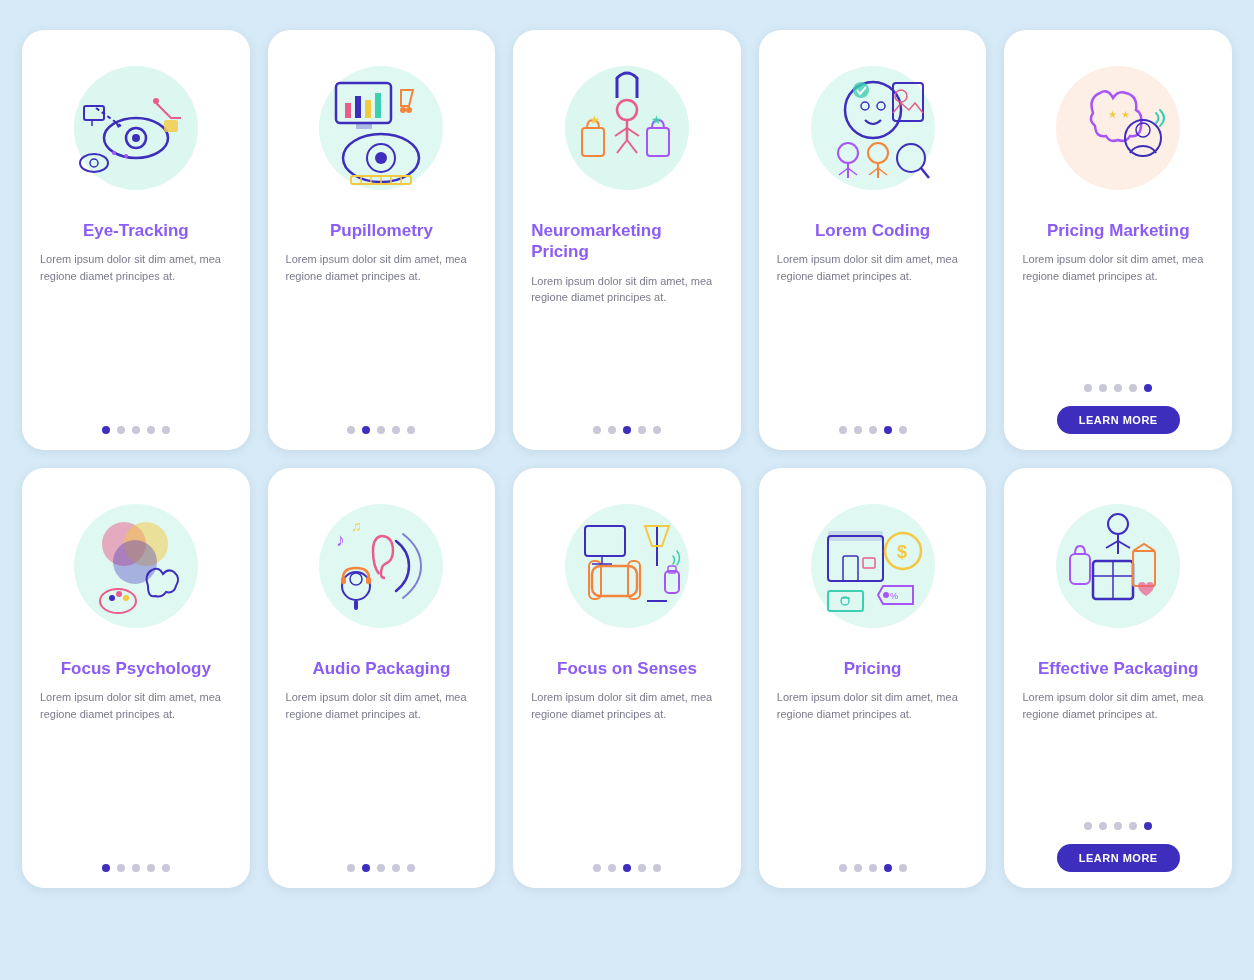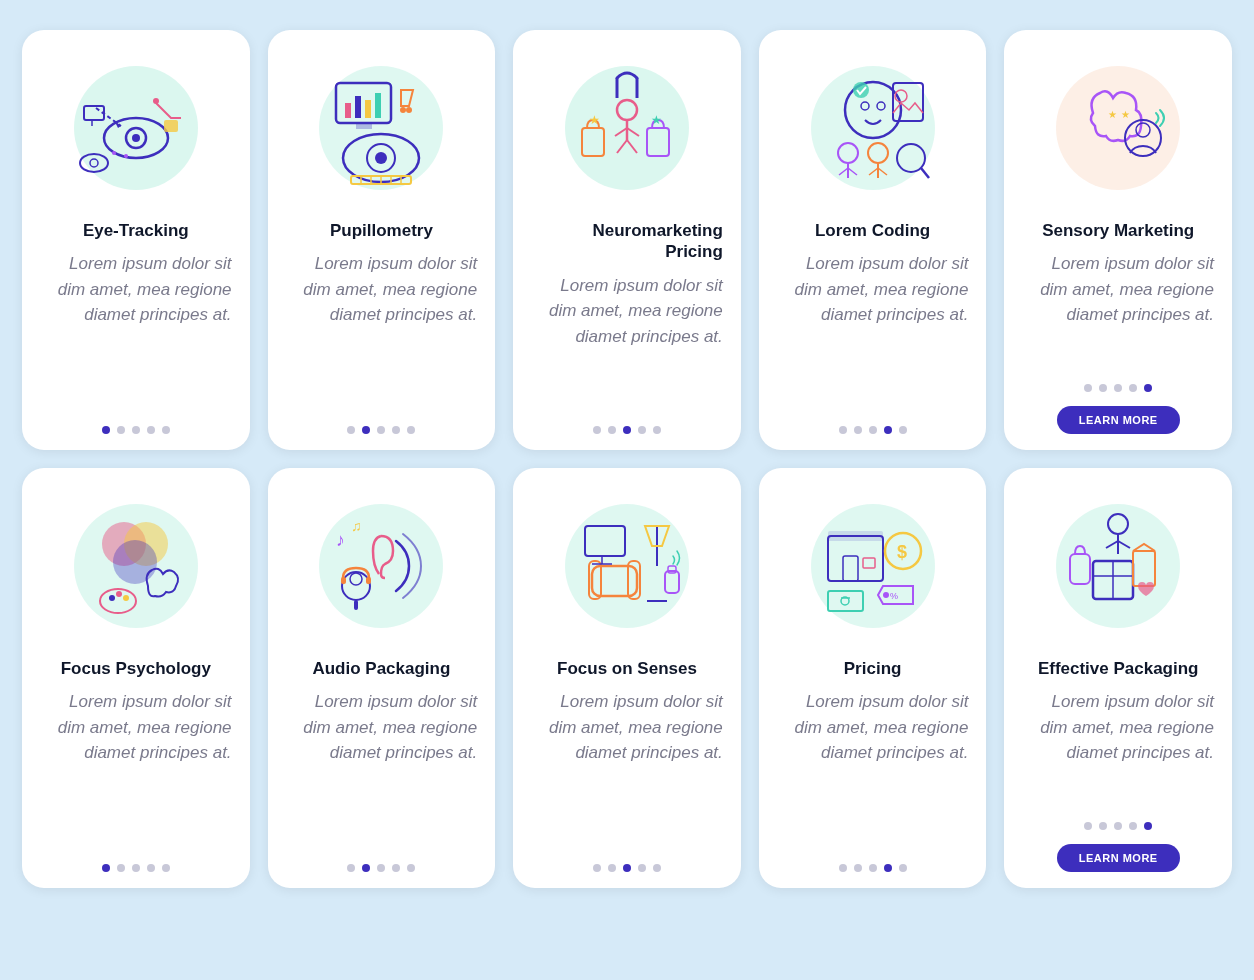--- a/index.html
+++ b/index.html
@@ -37,32 +37,31 @@
       align-items: center;
       justify-content: center;
     }
     .illustration svg {
       width: 100%;
       height: 100%;
     }
     .card-title {
       font-size: 17px;
       font-weight: 800;
-      color: #0f172a;
-      text-align: right;
+      color: #8b5cf6;
+      text-align: left;
       margin-bottom: 10px;
       line-height: 1.25;
     }
     .card-desc {
-      font-size: 17px;
+      font-size: 11px;
       color: #7a7a8c;
-      text-align: right;
+      text-align: left;
       line-height: 1.5;
       flex: 1;
-      font-style: italic;
     }
     .dots {
       display: flex;
       gap: 7px;
       margin-top: 14px;
       align-items: center;
     }
     .dot {
       width: 8px;
       height: 8px;
@@ -273,21 +272,21 @@
         <text x="83" y="70" font-size="10" fill="#f5c842">★</text>
 
         <circle cx="105" cy="90" r="18" fill="none" stroke="#3d2ebd" stroke-width="2"></circle>
         <circle cx="105" cy="82" r="7" fill="none" stroke="#3d2ebd" stroke-width="1.5"></circle>
         <path d="M92 105 Q96 98 105 98 Q114 98 118 105" fill="none" stroke="#3d2ebd" stroke-width="2"></path>
 
         <path d="M118 75 Q123 70 118 65" fill="none" stroke="#3ecfb2" stroke-width="2" stroke-linecap="round"></path>
         <path d="M122 78 Q130 70 122 62" fill="none" stroke="#3ecfb2" stroke-width="2" stroke-linecap="round"></path>
       </svg>
     </div>
-    <div class="card-title">Sensory Marketing</div>
+    <div class="card-title">Pricing Marketing</div>
     <div class="card-desc">Lorem ipsum dolor sit dim amet, mea regione diamet principes at.</div>
     <div class="dots-area">
       <div class="dots">
         <div class="dot"></div>
         <div class="dot"></div>
         <div class="dot"></div>
         <div class="dot"></div>
         <div class="dot active"></div>
       </div>
       <button class="learn-btn">LEARN MORE</button>

